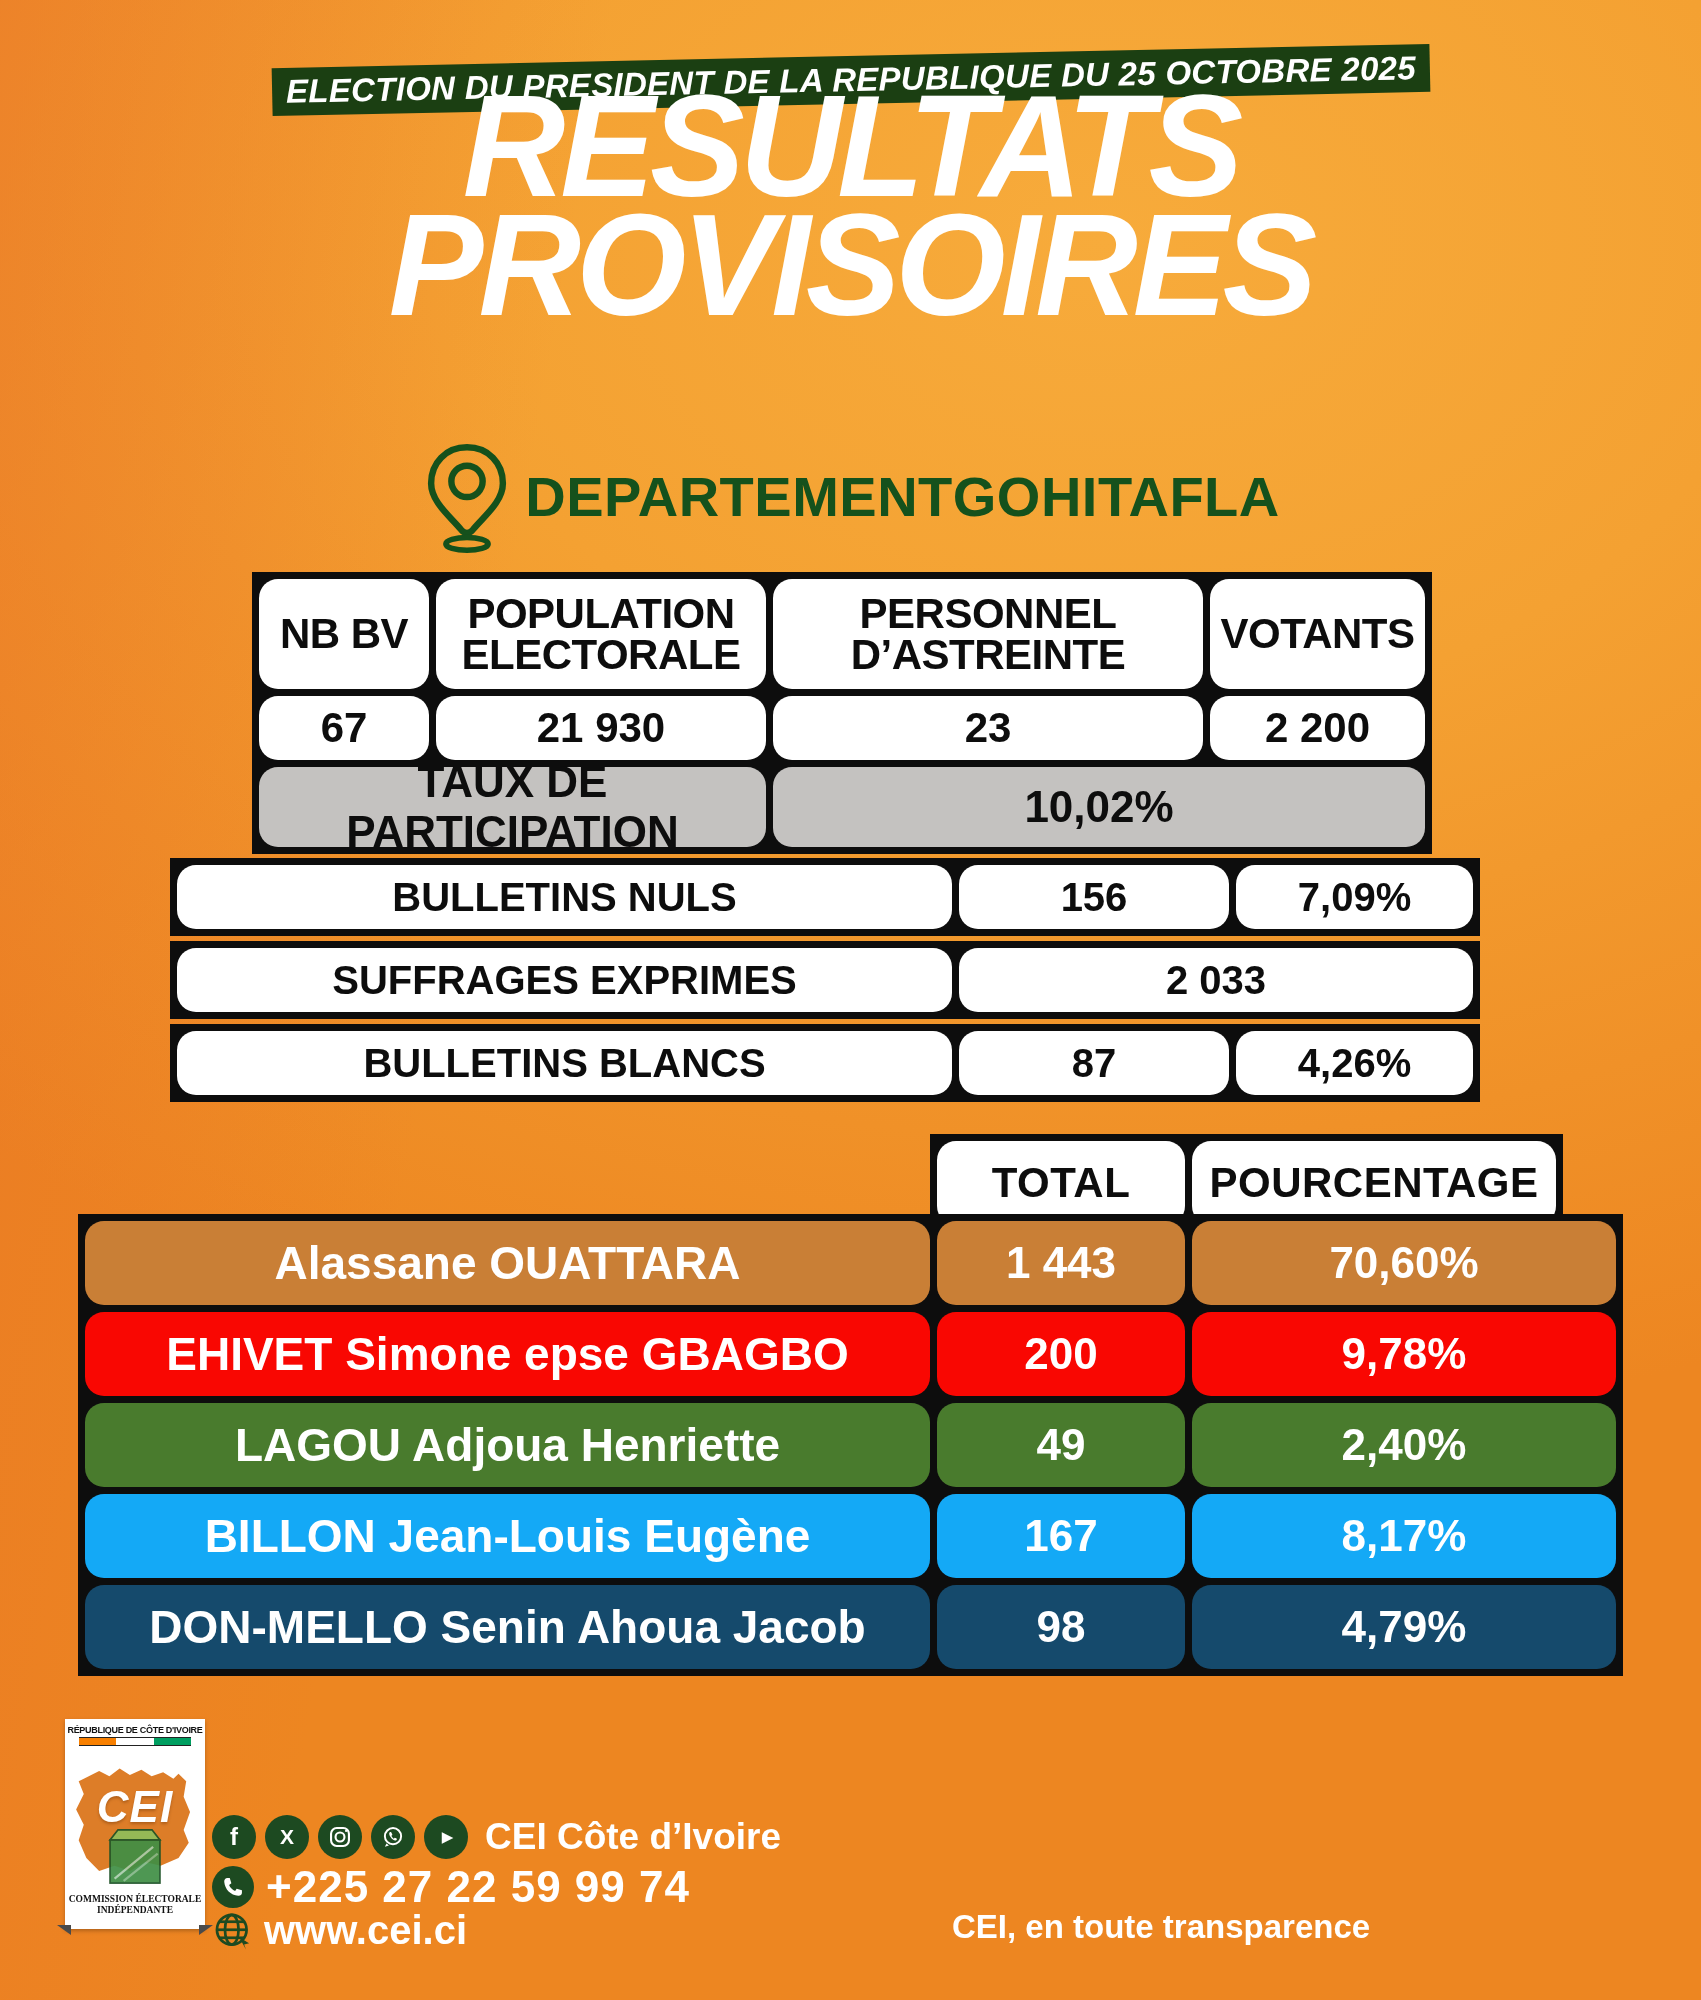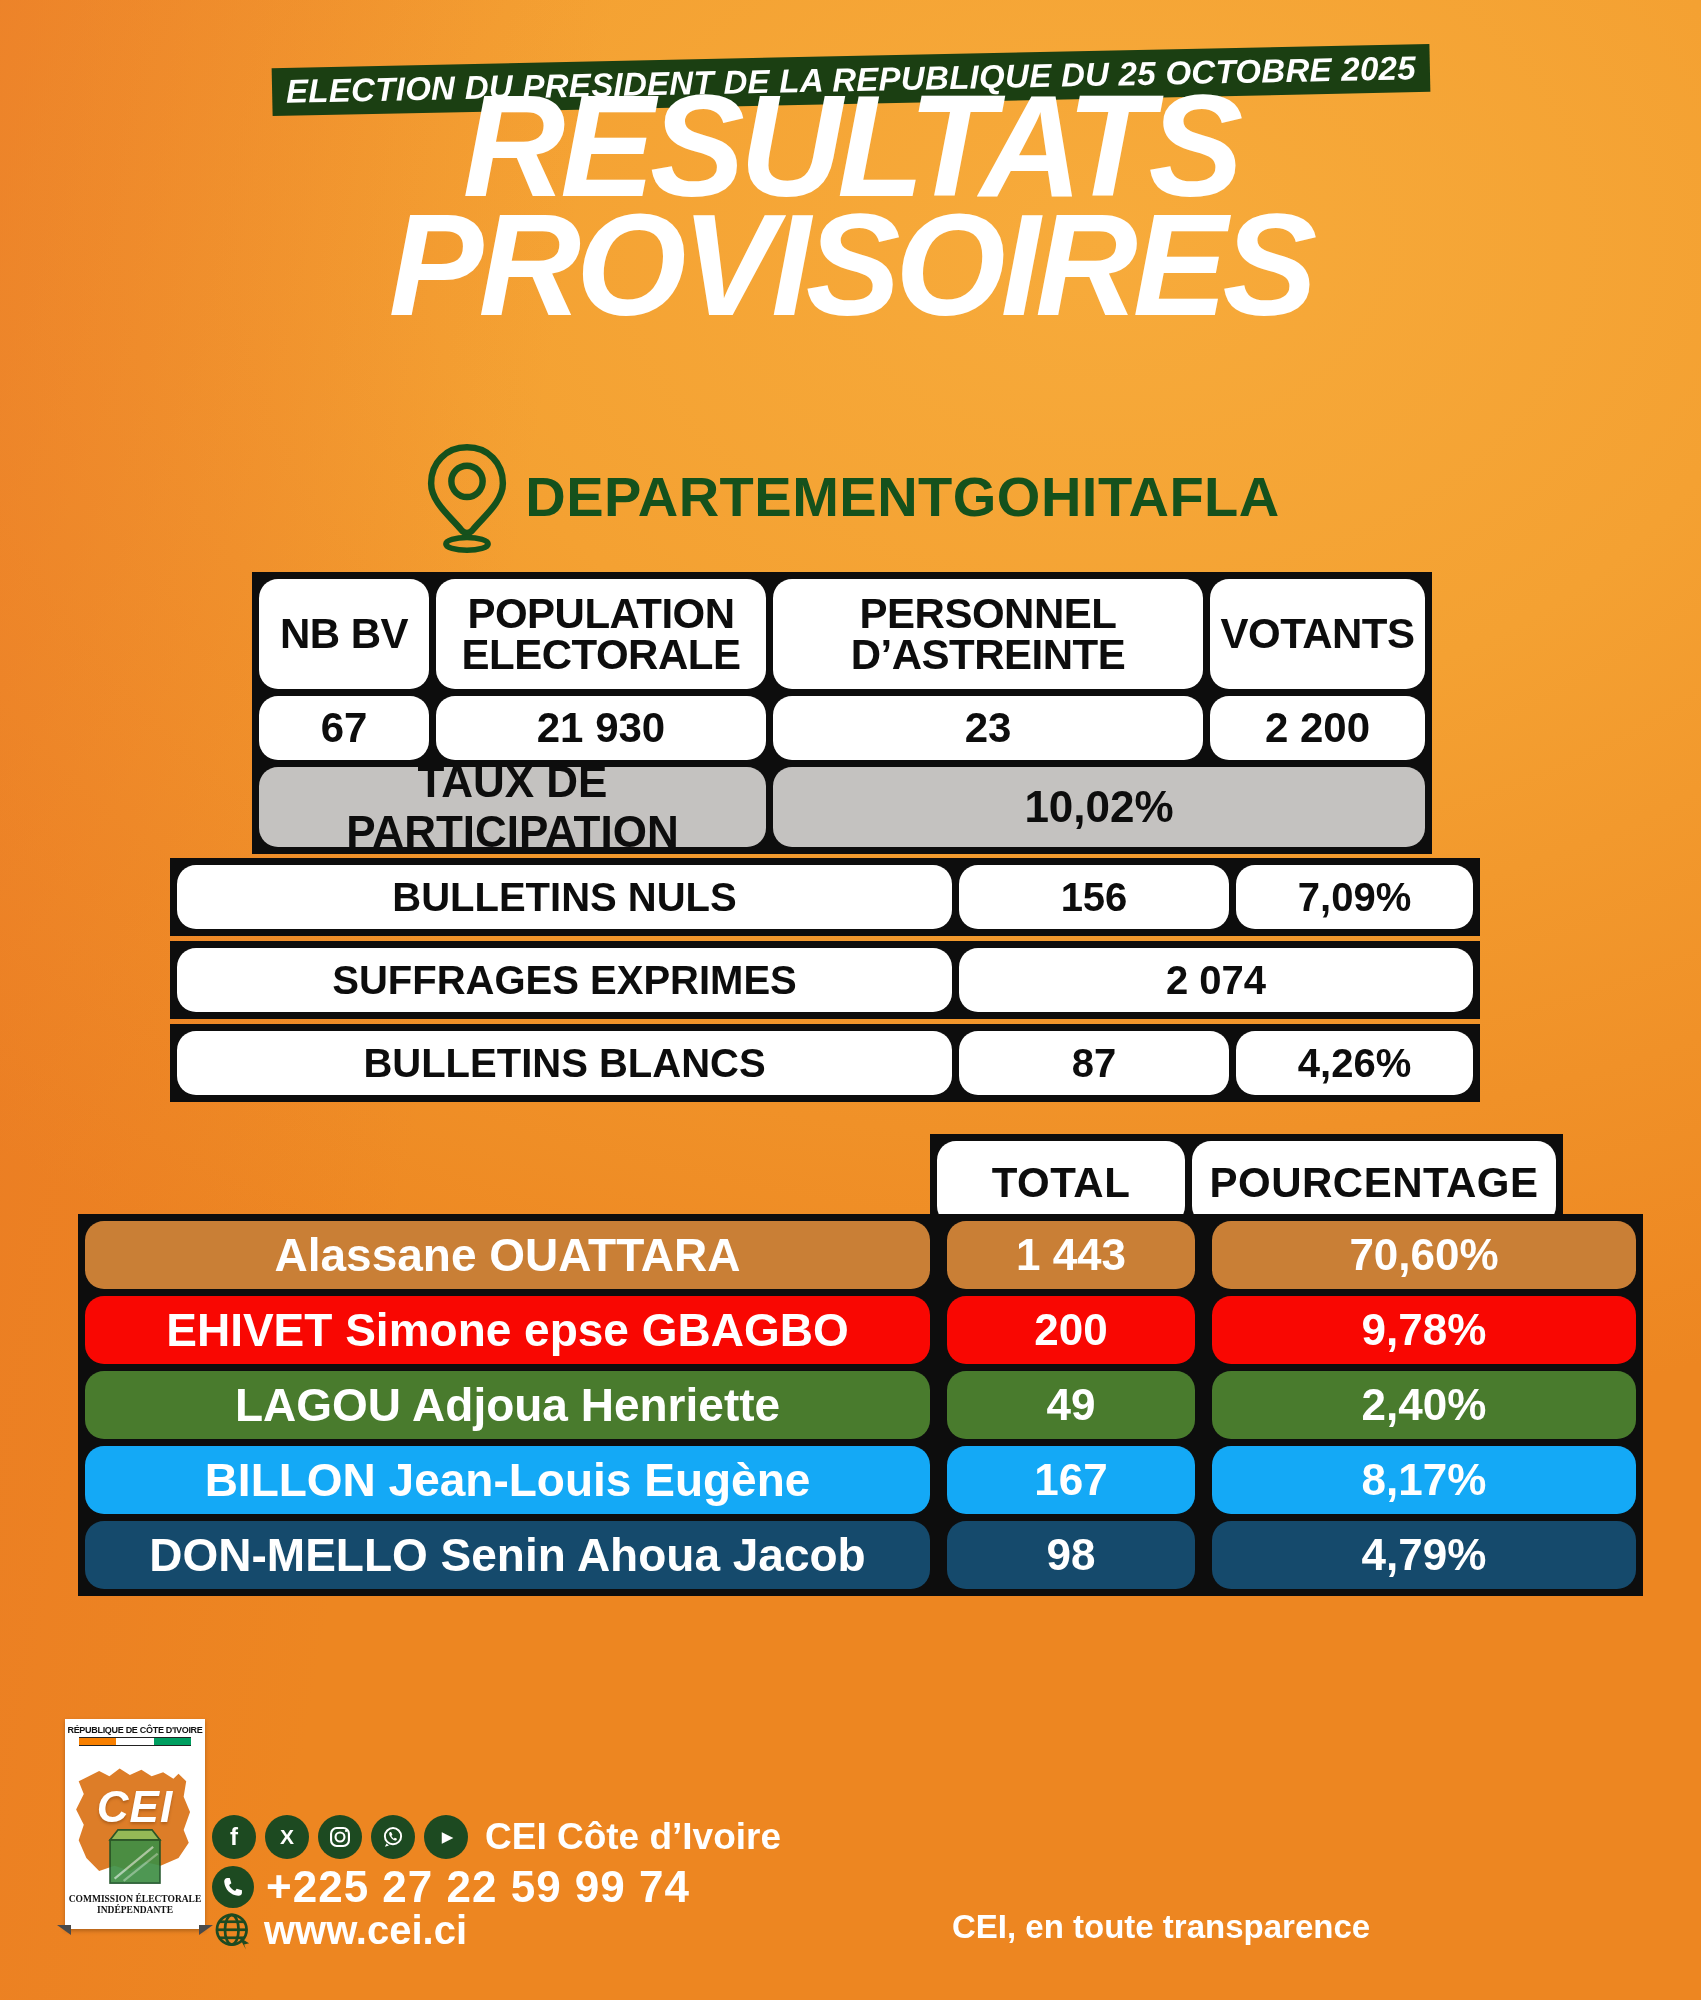--- a/index.html
+++ b/index.html
@@ -45,21 +45,21 @@
   .t2{position:absolute;left:170px;top:858px;width:1310px;display:flex;flex-direction:column;gap:5px;}
   .t2-row{display:grid;grid-template-columns:775px 270px 1fr;gap:7px;height:78px;}
   .t2 .cell{font-weight:800;font-size:40px;}
   .t2 .spanvp{grid-column:2/4;}
   
   .t3h{position:absolute;left:930px;top:1114px;display:flex;gap:7px;}
   .t3h .cell{height:84px;font-weight:800;font-size:42px;letter-spacing:.5px;}
   .t3h .c-total{width:248px;}
   .t3h .c-pct{width:364px;}
   .t3r{position:absolute;left:78px;top:1214px;display:flex;flex-direction:column;gap:7px;}
-  .t3-row{display:grid;grid-template-columns:845px 248px 424px;gap:17px;height:68px;}
+  .t3-row{display:grid;grid-template-columns:845px 248px 424px;gap:7px;height:84px;}
   .t3-row .cell{background:var(--row-color,#888);color:#fff;}
   .t3-row .name{font-weight:800;font-size:46px;}
   .t3-row .num{font-weight:800;font-size:44px;}
   
   .logo-card{position:absolute;left:65px;top:1719px;width:140px;height:210px;background:#fff;
     box-shadow:0 2px 4px rgba(0,0,0,.25);display:flex;flex-direction:column;align-items:center;}
   .logo-card:before,.logo-card:after{content:"";position:absolute;bottom:-6px;border-style:solid;}
   .logo-card:before{left:-8px;border-width:0 14px 10px 0;border-color:transparent #4a4a4a transparent transparent;}
   .logo-card:after{right:-8px;border-width:10px 14px 0 0;border-color:#4a4a4a transparent transparent transparent;}
   .logo-rep{font-weight:700;font-size:9px;color:#111;margin-top:6px;white-space:nowrap;letter-spacing:-.3px;}
@@ -120,21 +120,21 @@
   </div>
 
   <div class="t2">
     <div class="t2-row grid" style="display:grid;">
       <div class="cell">BULLETINS NULS</div>
       <div class="cell">156</div>
       <div class="cell">7,09%</div>
     </div>
     <div class="t2-row grid" style="display:grid;">
       <div class="cell">SUFFRAGES EXPRIMES</div>
-      <div class="cell spanvp">2 074</div>
+      <div class="cell spanvp">2 033</div>
     </div>
     <div class="t2-row grid" style="display:grid;">
       <div class="cell">BULLETINS BLANCS</div>
       <div class="cell">87</div>
       <div class="cell">4,26%</div>
     </div>
   </div>
 
   <div class="t3h grid" style="display:flex;margin-top:20px;">
     <div class="cell c-total">TOTAL</div>

